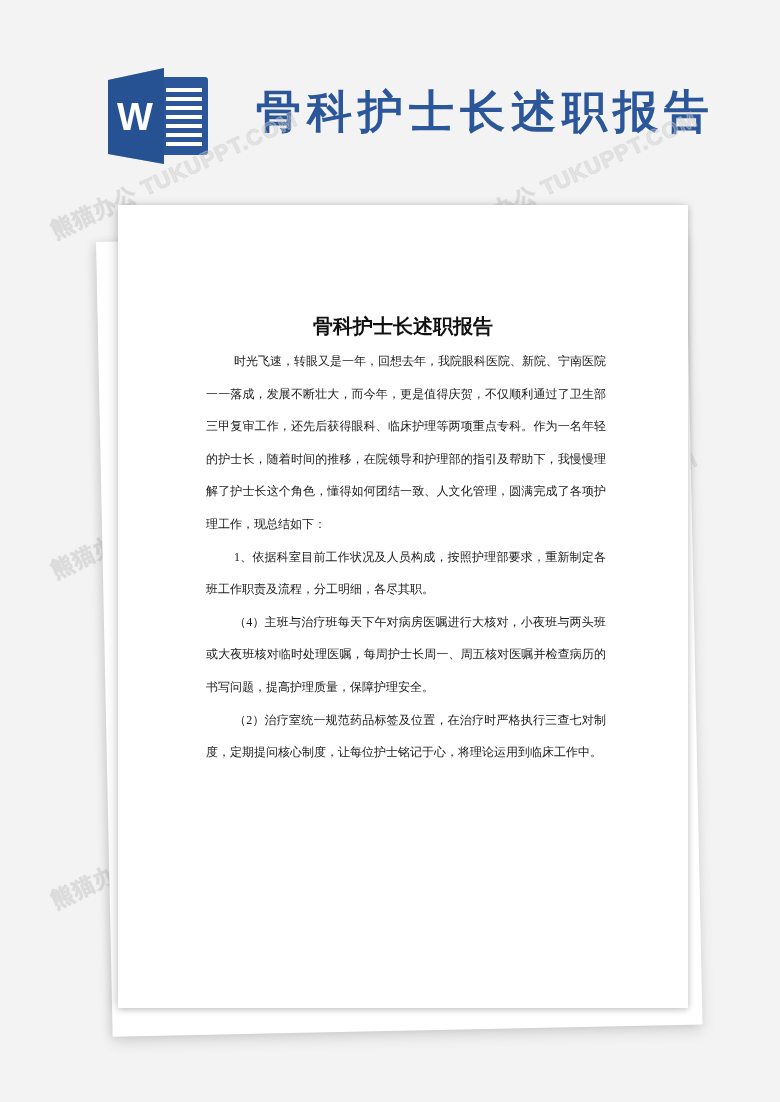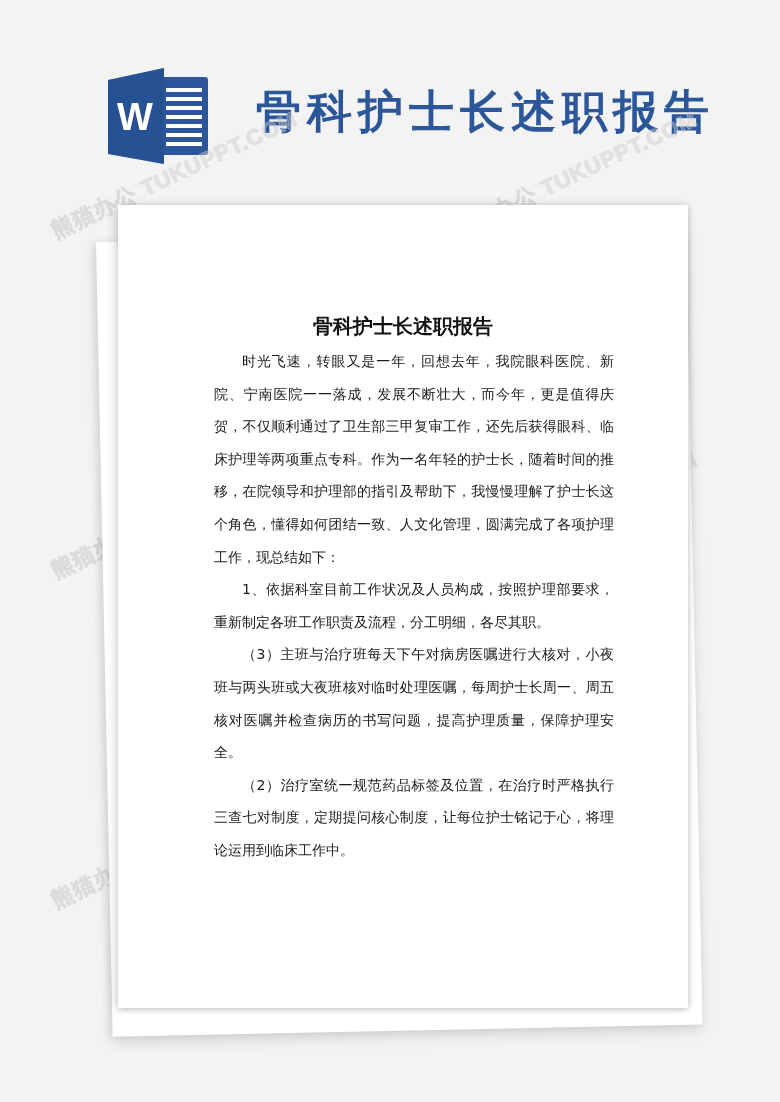--- a/index.html
+++ b/index.html
@@ -79,26 +79,27 @@
       width: 570px;
       top: 106px;
       text-align: center;
       font-size: 20px;
       font-weight: bold;
       color: #111;
       line-height: 30px;
     }
     .doc-body {
       position: absolute;
-      left: 96px;
+      left: 88px;
       top: 140px;
       width: 400px;
-      font-size: 14px;
+      font-size: 12px;
       color: #1a1a1a;
       line-height: 32.6px;
+      font-family: Liberation Serif, serif;
     }
     .doc-body p {
       margin: 0;
       text-align: justify;
       text-justify: inter-ideograph;
     }
     .indent {
       text-indent: 28px;
     }
   </style>
@@ -129,16 +130,16 @@
 <div class="watermark" style="left:40px; top:830px;">熊猫办公 TUKUPPT.COM</div>
 <div class="watermark" style="left:440px; top:830px;">熊猫办公 TUKUPPT.COM</div>
 
 <div class="back-sheet"></div>
 
 <div class="page">
   <div class="doc-title">骨科护士长述职报告</div>
   <div class="doc-body">
     <p class="indent">时光飞速，转眼又是一年，回想去年，我院眼科医院、新院、宁南医院一一落成，发展不断壮大，而今年，更是值得庆贺，不仅顺利通过了卫生部三甲复审工作，还先后获得眼科、临床护理等两项重点专科。作为一名年轻的护士长，随着时间的推移，在院领导和护理部的指引及帮助下，我慢慢理解了护士长这个角色，懂得如何团结一致、人文化管理，圆满完成了各项护理工作，现总结如下：</p>
     <p class="indent">1、依据科室目前工作状况及人员构成，按照护理部要求，重新制定各班工作职责及流程，分工明细，各尽其职。</p>
-    <p class="indent">（3）主班与治疗班每天下午对病房医嘱进行大核对，小夜班与两头班或大夜班核对临时处理医嘱，每周护士长周一、周五核对医嘱并检查病历的书写问题，提高护理质量，保障护理安全。</p>
+    <p class="indent">（4）主班与治疗班每天下午对病房医嘱进行大核对，小夜班与两头班或大夜班核对临时处理医嘱，每周护士长周一、周五核对医嘱并检查病历的书写问题，提高护理质量，保障护理安全。</p>
     <p class="indent">（2）治疗室统一规范药品标签及位置，在治疗时严格执行三查七对制度，定期提问核心制度，让每位护士铭记于心，将理论运用到临床工作中。</p>
   </div>
 </div>
 
 </body></html>

